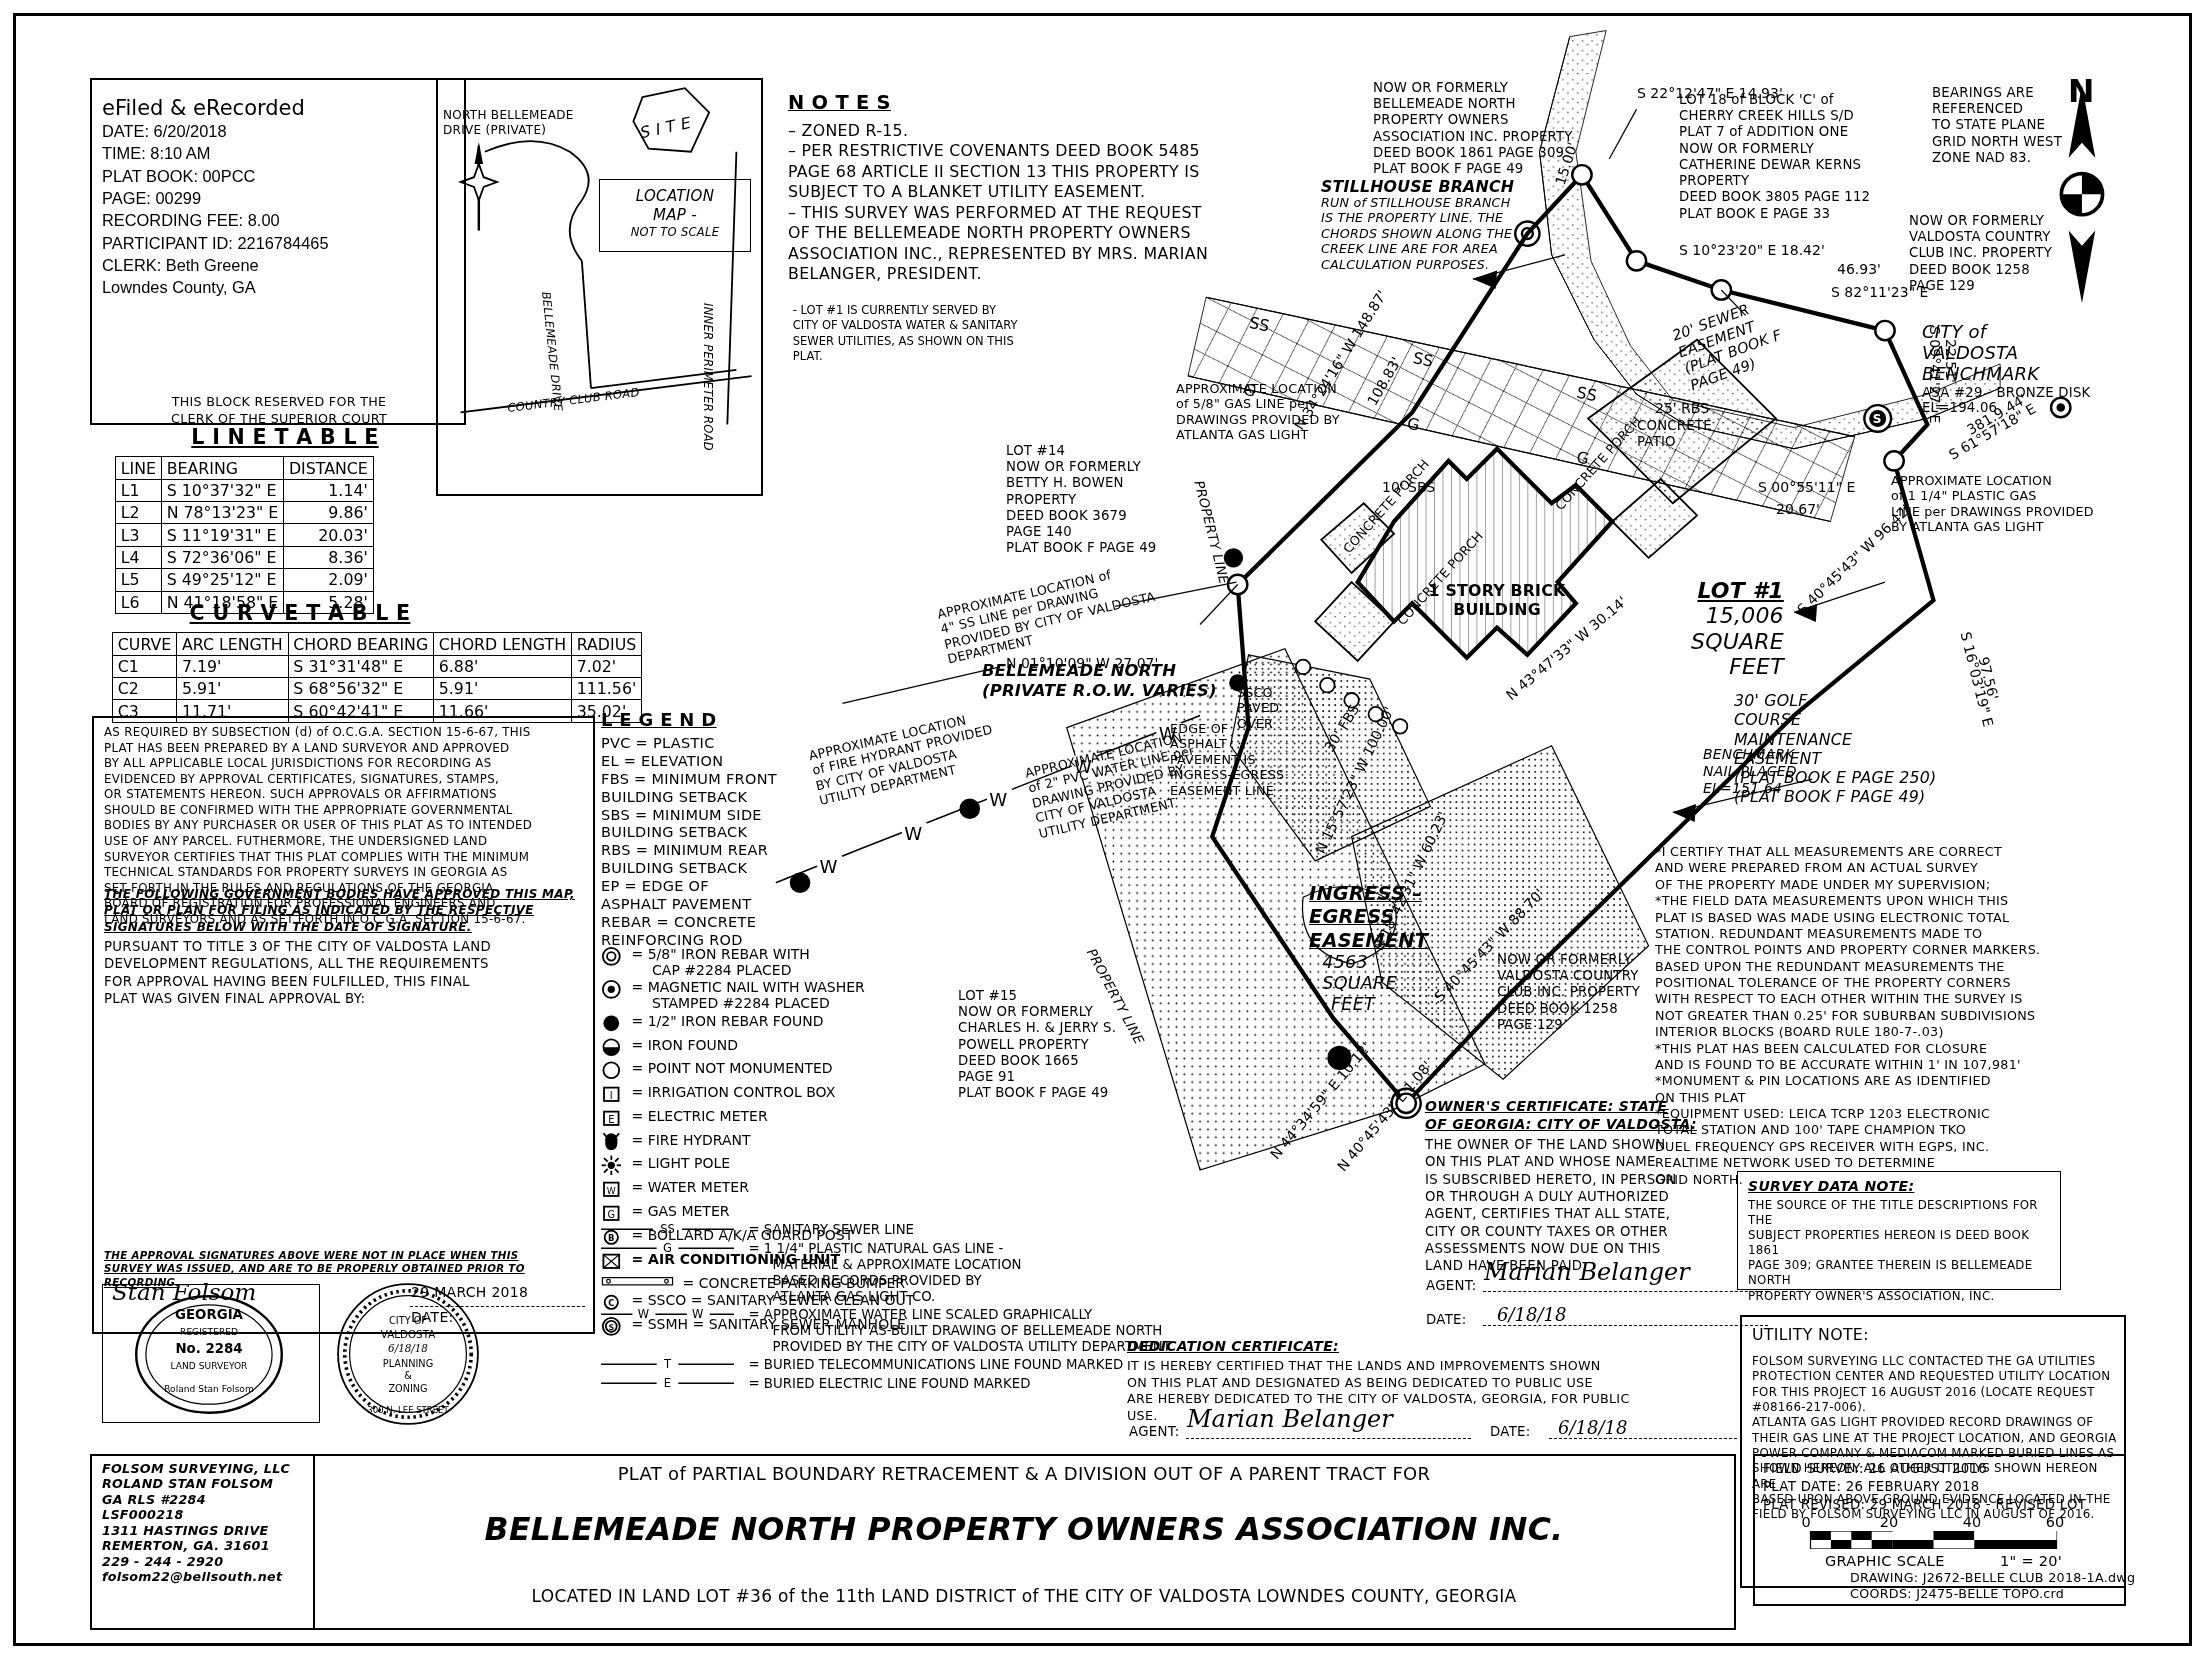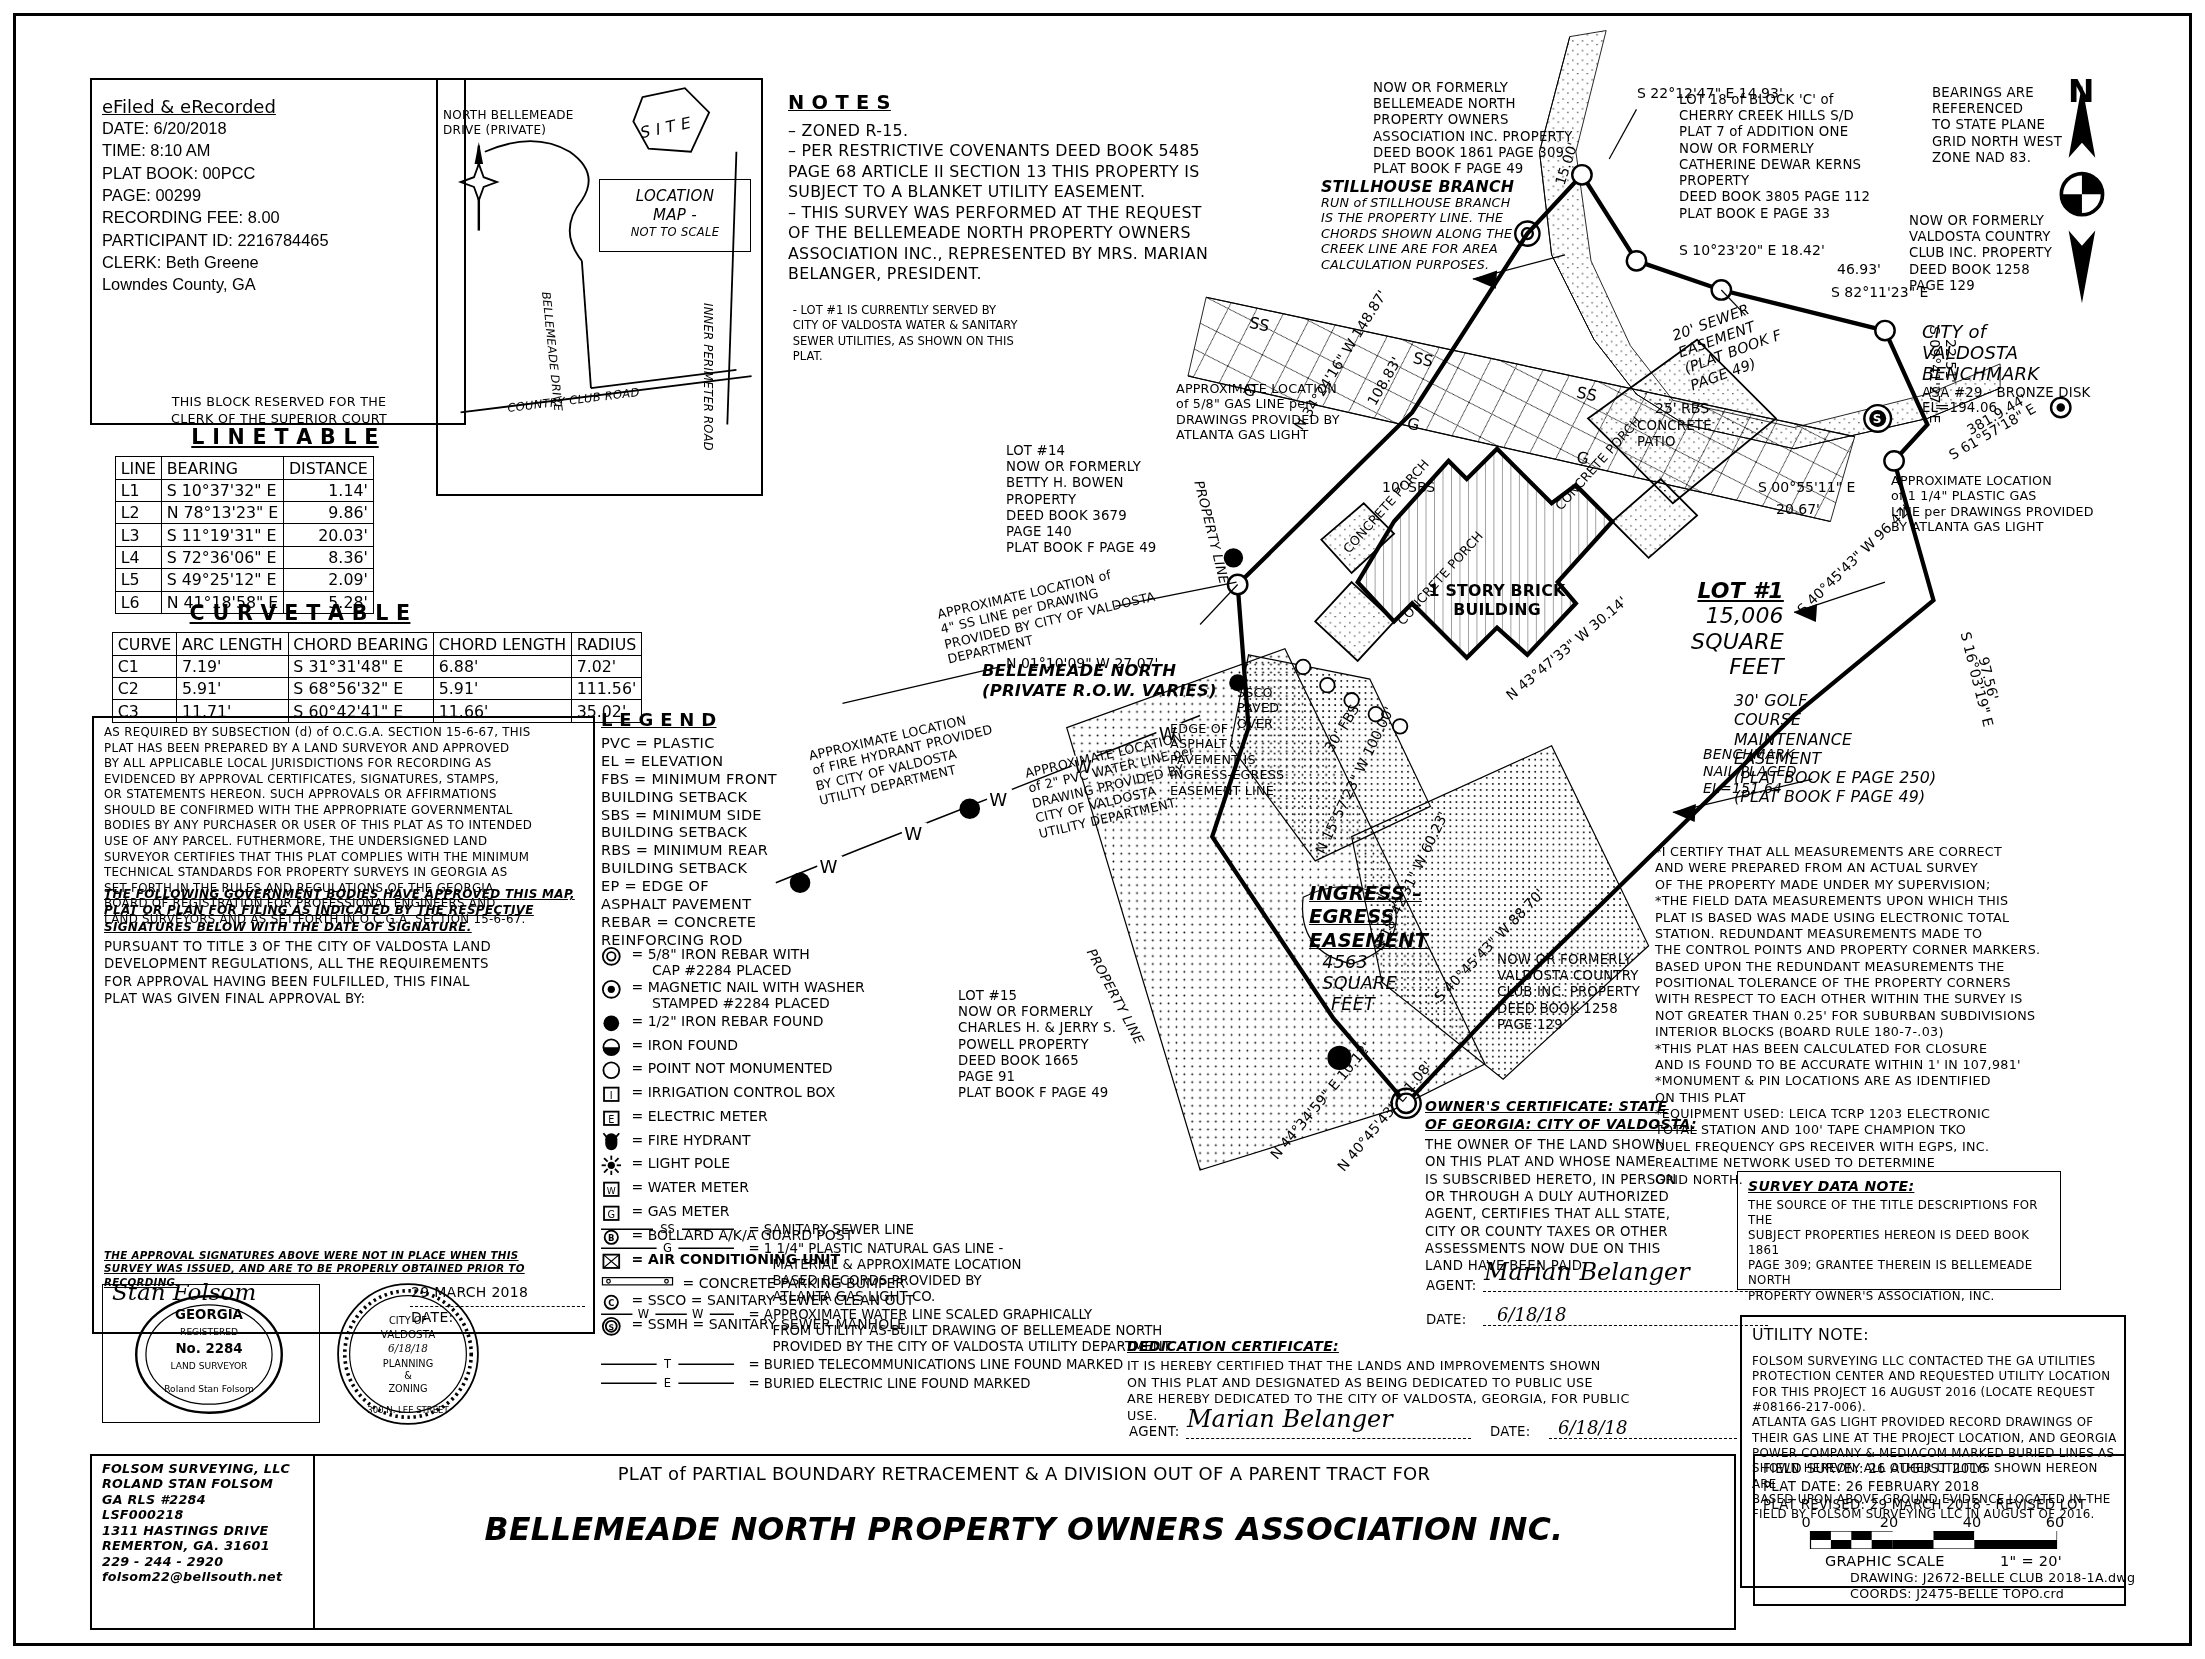--- a/index.html
+++ b/index.html
@@ -200,21 +200,21 @@
     <g transform="translate(790,300)">
       <line x1="0" y1="-60" x2="0" y2="80" stroke="#000" stroke-width="4"></line>
       <polygon points="0,-66 -7,-30 7,-30" fill="#000"></polygon>
       <g stroke="#000" stroke-width="3" fill="#fff">
         <polygon points="0,-30 8,-8 30,0 8,8 0,30 -8,8 -30,0 -8,-8"></polygon>
       </g>
     </g>
   </svg>
 
   <div class="abs" style="left:102px;top:96px;width:339px;">
-    <div class="sq" style="font-size:18px;text-decoration:underline;">eFiled &amp; eRecorded</div>
+    <div class="sq" style="font-size:21px;">eFiled &amp; eRecorded</div>
     <div id="efile-lines" style="font-size:16.4px;line-height:1.36;">
         <div>DATE: 6/20/2018</div>
         <div>TIME: 8:10 AM</div>
         <div>PLAT BOOK: 00PCC</div>
         <div>PAGE: 00299</div>
         <div>RECORDING FEE: 8.00</div>
         <div>PARTICIPANT ID: 2216784465</div>
         <div>CLERK: Beth Greene</div>
         <div>Lowndes County, GA</div>
       </div>
@@ -888,20 +888,21 @@
       <div>  ROLAND STAN FOLSOM</div>
       <div>  GA RLS #2284</div>
       <div>  LSF000218</div>
       <div>1311 HASTINGS DRIVE</div>
       <div>REMERTON, GA. 31601</div>
       <div>229 - 244 - 2920</div>
       <div>folsom22@bellsouth.net</div>
     </div>
   <div class="abs cadI ctr" style="left:321px;top:1509px;width:1406px;font-size:31.5px;font-weight:bold;">BELLEMEADE NORTH PROPERTY OWNERS ASSOCIATION INC.</div>
   <div class="abs cad ctr" style="left:321px;top:1462px;width:1406px;font-size:18px;">PLAT of PARTIAL BOUNDARY RETRACEMENT &amp; A DIVISION OUT OF A PARENT TRACT FOR</div>
+  <div class="abs cad ctr" style="left:321px;top:1586px;width:1406px;font-size:17px;">LOCATED IN LAND LOT #36 of the 11th LAND DISTRICT of THE CITY OF VALDOSTA LOWNDES COUNTY, GEORGIA</div>
 
   <div class="box" style="left:1753px;top:1454px;width:373px;height:152px;"></div>
   <div class="abs cad" style="left:1763px;top:1460px;font-size:13.3px;">FIELD SURVEY: 26 AUGUST 2016</div>
   <div class="abs cad" style="left:1763px;top:1478px;font-size:13.3px;">PLAT DATE: 26 FEBRUARY 2018</div>
   <div class="abs cad" style="left:1763px;top:1496px;font-size:13.3px;">PLAT REVISED: 29 MARCH 2018 - REVISED LOT</div>
   <div id="scale-ticks" class="abs" style="left:1806px;top:1514px;width:255px;height:17px;">
       <div style="position: absolute; left: 0px; top: 0px; transform: translateX(-50%); font-family: &quot;DejaVu Sans&quot;, sans-serif; font-size: 14.5px;">0</div>
       <div style="position: absolute; left: 83px; top: 0px; transform: translateX(-50%); font-family: &quot;DejaVu Sans&quot;, sans-serif; font-size: 14.5px;">20</div>
       <div style="position: absolute; left: 166px; top: 0px; transform: translateX(-50%); font-family: &quot;DejaVu Sans&quot;, sans-serif; font-size: 14.5px;">40</div>
       <div style="position: absolute; left: 249px; top: 0px; transform: translateX(-50%); font-family: &quot;DejaVu Sans&quot;, sans-serif; font-size: 14.5px;">60</div>

